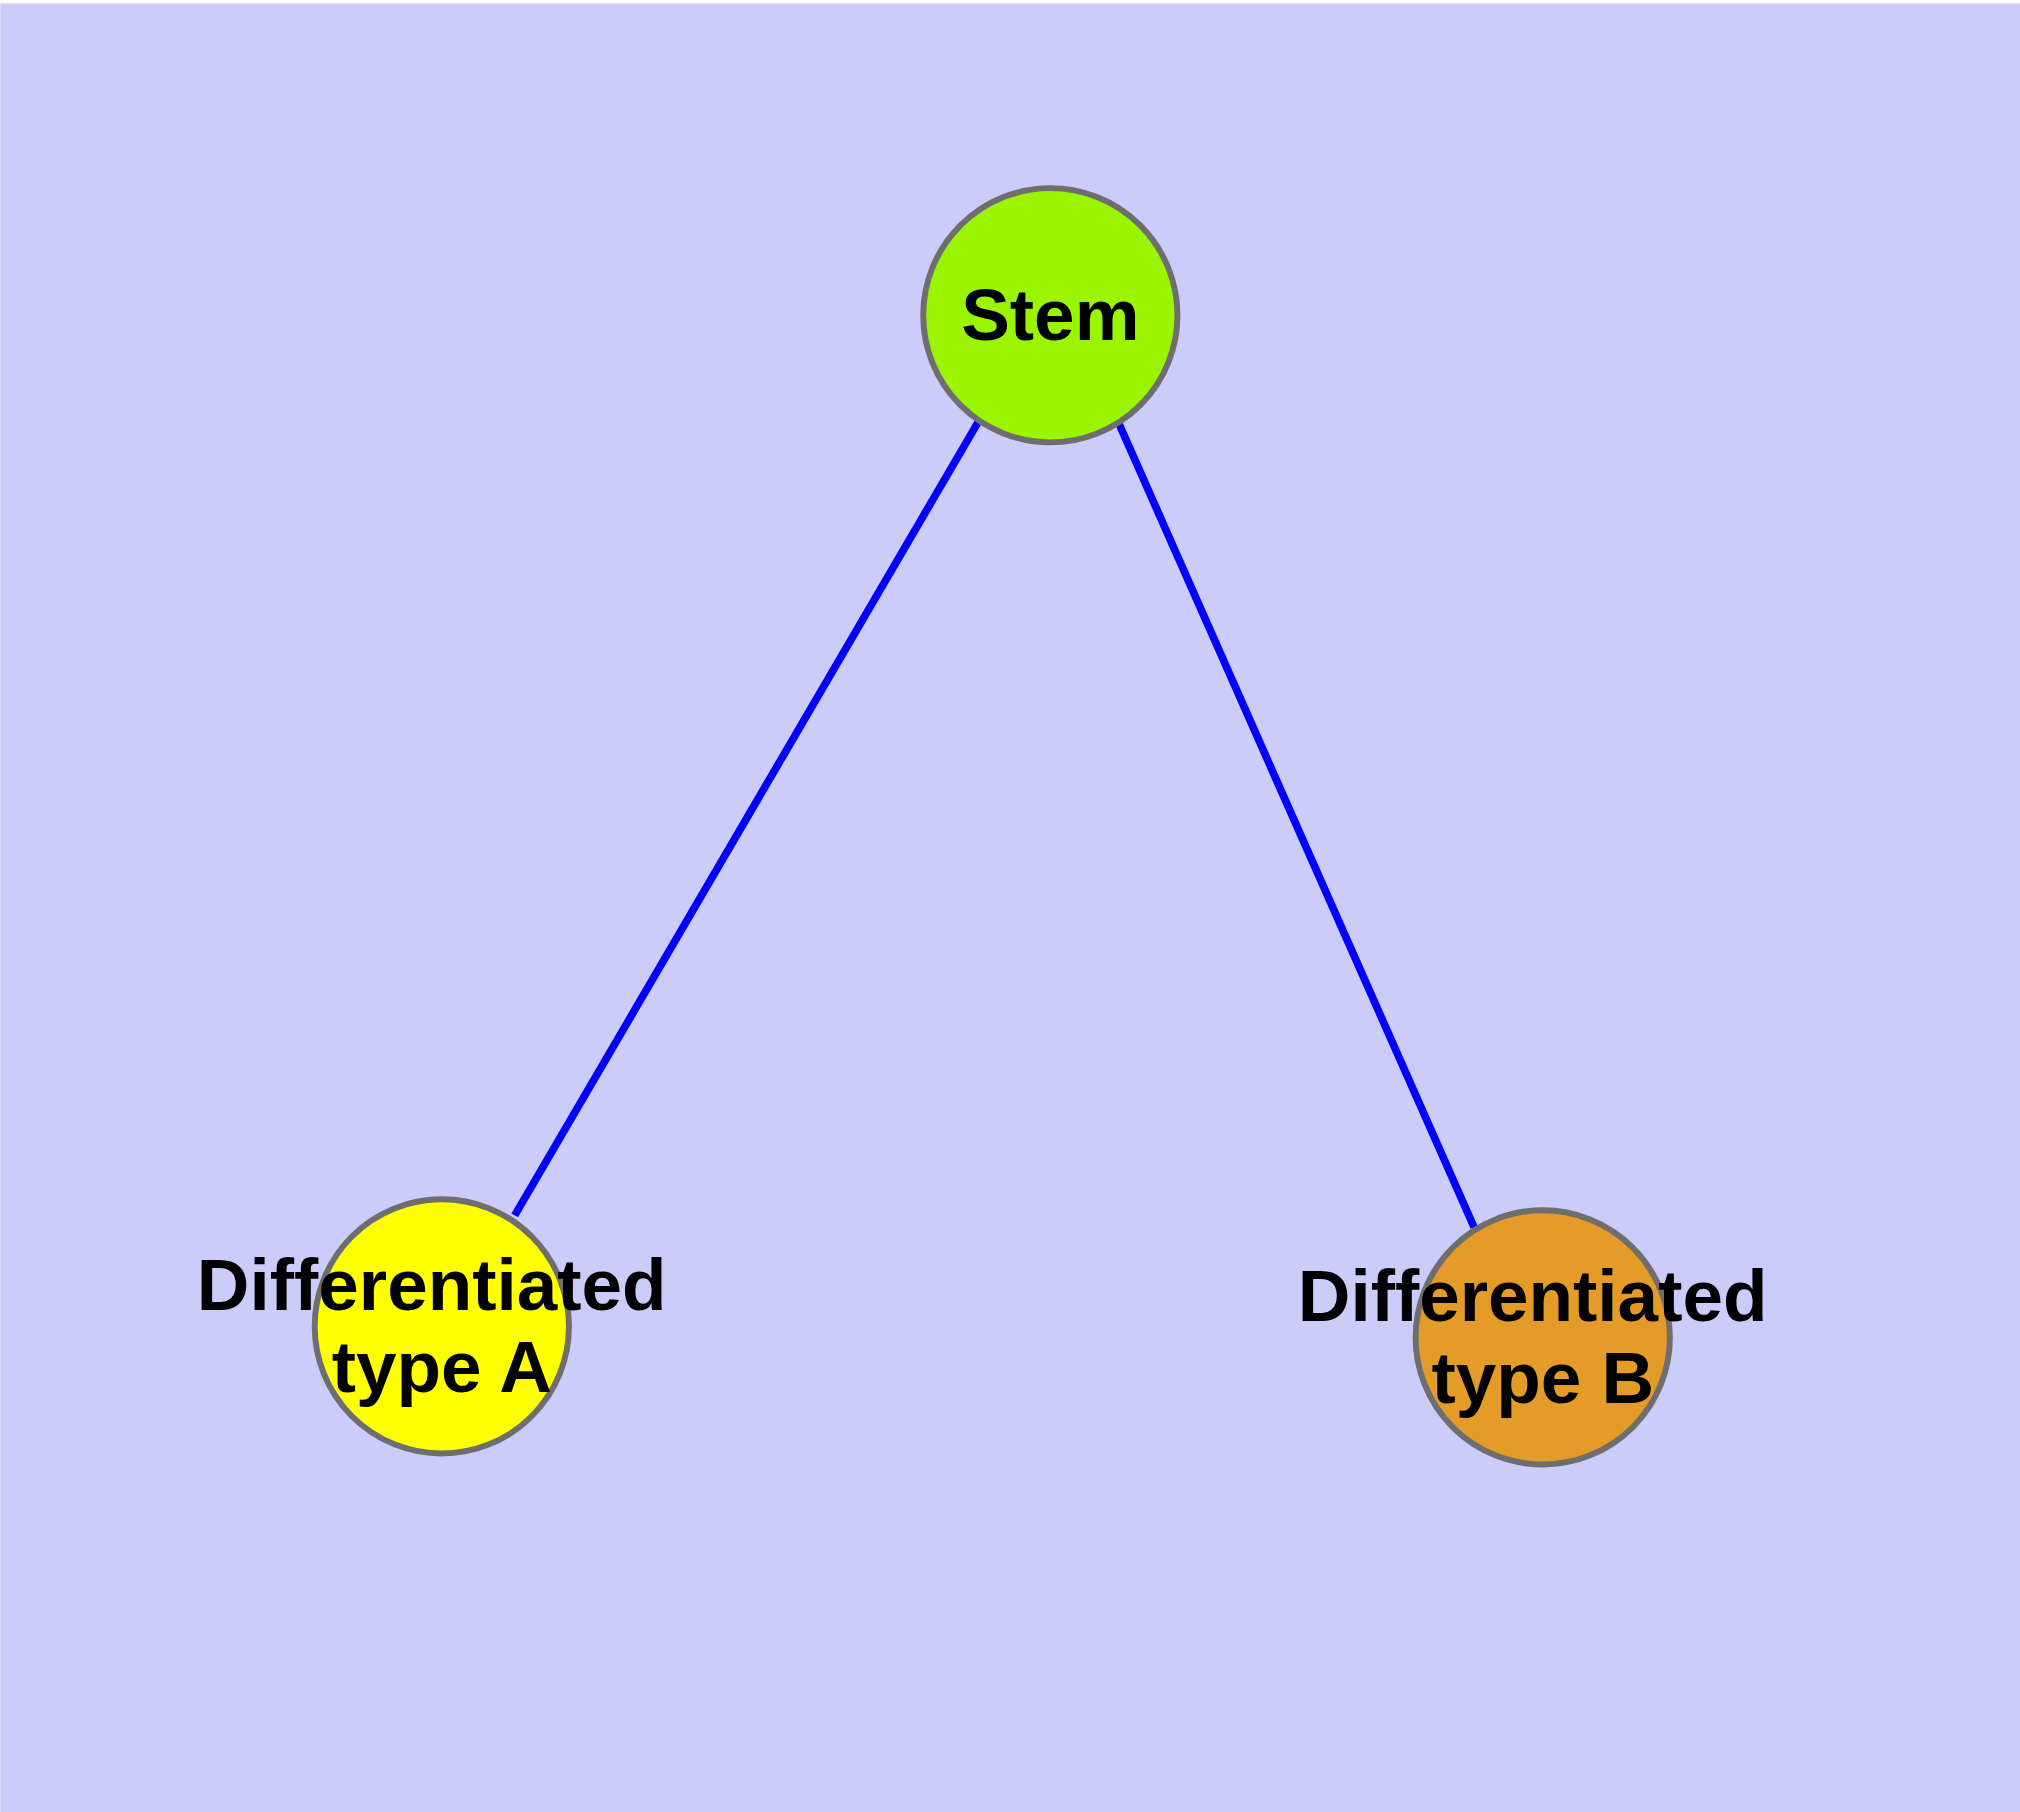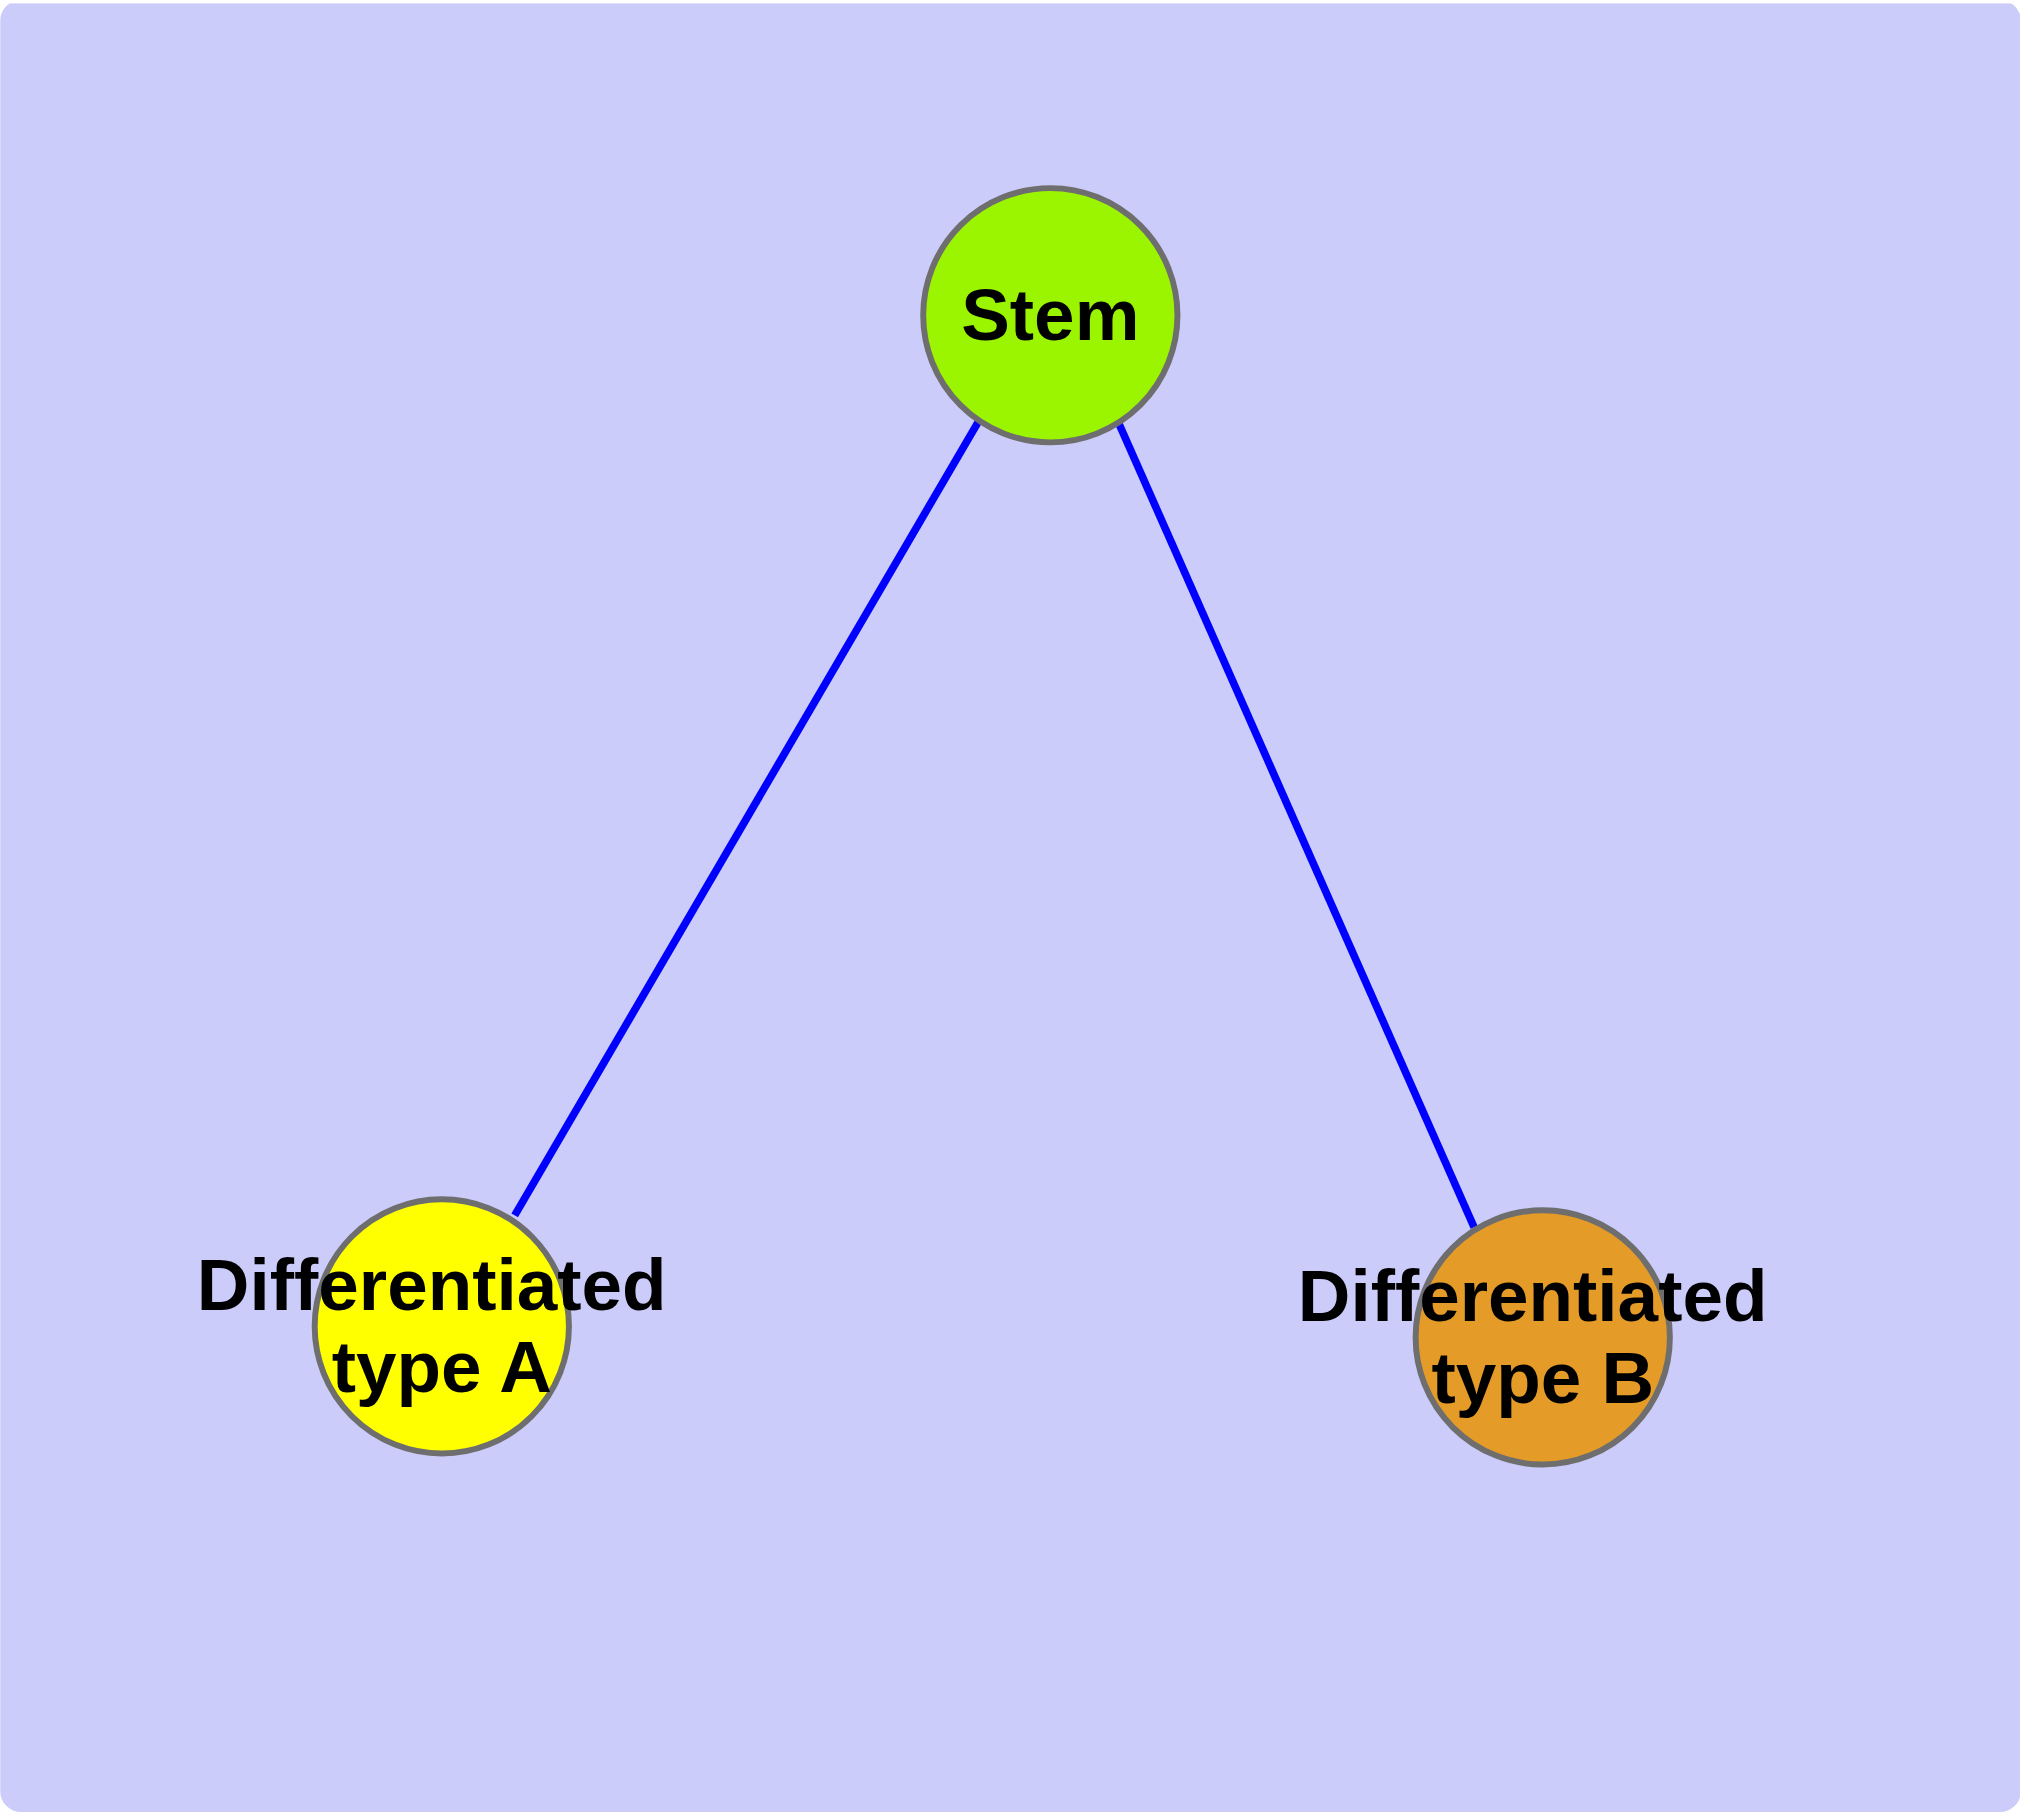--- a/index.html
+++ b/index.html
@@ -27,21 +27,21 @@
   }
   .node-label-text {
     font-family: "Liberation Sans", sans-serif;
     font-weight: bold;
     fill: #000000;
   }
 </style>
 </head>
 <body>
 
-<div id="graph-canvas" style="background: rgb(255, 255, 255); width: 2021px; height: 1812px; border-radius: 21px;">
+<div id="graph-canvas" style="background: rgb(255, 255, 255); width: 2021px; height: 1812px;">
   <svg viewBox="0 0 2384 2138" xmlns="http://www.w3.org/2000/svg">
 
     <rect id="bg-rect" x="0" y="4" width="2384" height="2134" fill="#ccccfa"></rect>
 
     <g id="edges-layer">
       <line id="edge-0" stroke="#0000ff" stroke-width="9" stroke-linecap="butt" x1="1155" y1="496" x2="607" y2="1434"></line>
       <line id="edge-1" stroke="#0000ff" stroke-width="9" stroke-linecap="butt" x1="1320" y1="500" x2="1739" y2="1448"></line>
     </g>
 
     <g id="nodes-layer">

